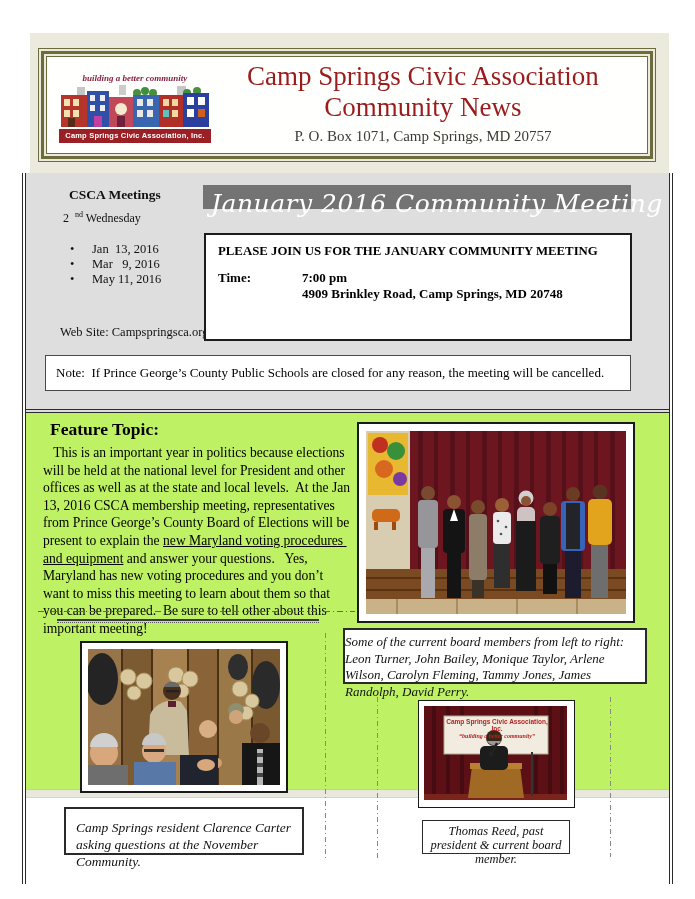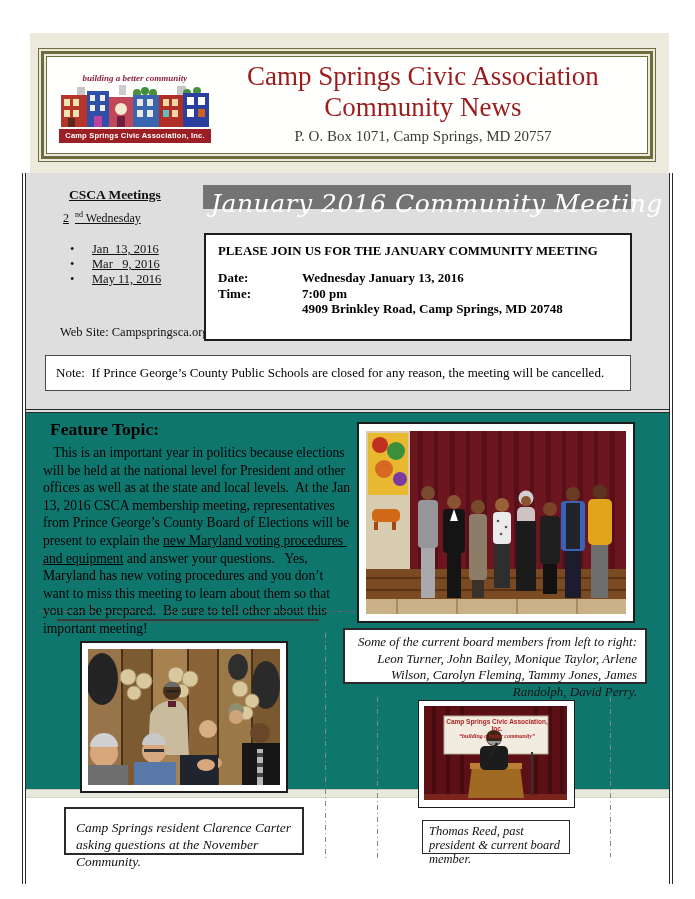--- a/index.html
+++ b/index.html
@@ -22,21 +22,21 @@
   .title-line { font-size:27px; line-height:31px; }
   .address { font-size:15px; color:#3c3c34; margin-top:5px; }
 
   
   .main { position:absolute; left:22px; top:173px; width:651px; height:711px;
           border-left:4px double #2a2a2a; border-right:4px double #2a2a2a; background:#fff; }
 
   
   .gray-section { position:relative; width:100%; height:240px; background:#dedede; border-bottom:4px double #2a2a2a; }
 
-  .sidebar { position:absolute; left:34px; top:14px; width:150px; color:#111;text-decoration:underline; }
+  .sidebar { position:absolute; left:34px; top:14px; width:150px; color:#111; }
   .sidebar-heading { font-weight:bold; font-size:13.5px; margin-left:9px; }
   .sidebar-sub { font-size:12px; margin-top:7px; margin-left:3px; }
   .sidebar-sub sup { font-size:8px;margin-left:6px; }
   .meeting-dates { list-style:none; margin-top:16px; margin-left:10px; }
   .meeting-dates li { font-size:12.5px; line-height:15px; white-space:pre; }
   .meeting-dates li .bullet { display:inline-block; width:22px; }
   .sidebar-web { position:absolute; left:34px; top:152px; font-size:12.5px; color:#111; }
 
   .banner { position:absolute; left:177px; top:12px; width:428px; height:24px; background:#737373; }
   .banner-text { color:#fff; font-family:"DejaVu Serif", serif; font-style:italic; font-size:25px; line-height:38px; padding-left:8px; letter-spacing:.5px; white-space:nowrap; }
@@ -44,42 +44,42 @@
   .meeting-box { position:absolute; left:178px; top:60px; width:428px; height:108px; background:#fff; border:2px solid #1c1c1c; padding:9px 10px 0 12px; }
   .meeting-heading { font-weight:bold; font-size:12.8px; margin-bottom:11px; }
   .m-row { display:flex; font-weight:bold; font-size:13px; line-height:15.5px; }
   .m-label { width:84px; flex:0 0 84px; }
   .m-value { white-space:pre-wrap; }
 
   .note-box { position:absolute; left:19px; top:182px; width:586px; height:36px; background:#fff; border:1px solid #4a4a4a; }
   .note-text { font-size:13px; line-height:34px; padding-left:10px; white-space:pre-wrap; }
 
   
-  .feature { position:relative; width:100%; height:376px; background:#0f766e; }
+  .feature { position:relative; width:100%; height:376px; background:#bef264; }
   .feature-heading { position:absolute; left:24px; top:6px; font-size:17.5px; font-weight:bold; color:#000; }
   .feature-para { position:absolute; left:17px; top:31px; width:309px; font-size:13.6px; line-height:17.6px; color:#000; white-space:pre-wrap; }
   .feature-para .ul { text-decoration:underline; }
 
   .hline-dashdot { position:absolute; left:12px; top:198px; width:317px; height:1px;
       background:repeating-linear-gradient(90deg,#666 0 6px,transparent 6px 9px,#666 9px 10px,transparent 10px 13px); }
   .hline-double { position:absolute; left:31px; top:206px; width:262px; height:4px;
       border-top:2px solid #3a3a3a; border-bottom:1px dotted #555; }
 
   .photo-frame { position:absolute; background:#fff; border:2px solid #1a1a1a; }
   .photo-frame svg { display:block; }
   .caption-box { position:absolute; background:#fff; border:2px solid #2a2a2a; font-style:italic; color:#111; }
 
   .frame-clarence { left:54px; top:228px; width:208px; height:152px; padding:6px; }
   .caption-clarence { left:38px; top:394px; width:240px; height:48px; font-size:13.5px; line-height:17px; padding:10px 10px; }
 
   .frame-board { left:331px; top:9px; width:278px; height:201px; padding:7px; }
-  .caption-board { left:317px; top:215px; width:304px; height:56px; font-size:13px; line-height:16.5px; padding:4px 8px;text-align:right; }
+  .caption-board { left:317px; top:215px; width:304px; height:56px; font-size:13px; line-height:16.5px; padding:4px 0; }
 
   .frame-thomas { left:392px; top:287px; width:157px; height:108px; padding:5px; border-width:1.5px; }
-  .caption-thomas { left:396px; top:407px; width:148px; height:34px; font-size:12.5px; line-height:14px; padding:3px 6px; border-width:1.5px; }
+  .caption-thomas { left:396px; top:407px; width:148px; height:34px; font-size:12.5px; line-height:14px; padding:3px 6px; border-width:1.5px;text-align:center; }
   .thomas-banner-text { position:absolute; left:27px; top:17px; width:102px; text-align:center; color:#b02525; font-weight:bold; }
   .tb1 { font-size:6.5px; line-height:7px; font-family:"Liberation Sans", sans-serif; }
   .tb2 { font-size:6px; line-height:8px; font-style:italic; }
 
   .vline { position:absolute; width:1px;
       background:repeating-linear-gradient(180deg,#888 0 5px,transparent 5px 8px,#888 8px 9px,transparent 9px 12px); }
   .vline-a { left:299px; top:220px; height:225px; }
   .vline-b { left:351px; top:284px; height:161px; }
   .vline-c { left:584px; top:284px; height:160px; }
 
@@ -166,24 +166,20 @@
       </div>
       <div class="sidebar-web">Web Site: Campspringsca.org</div>
 
       <div class="banner">
         <div class="banner-text">January 2016 Community Meeting</div>
       </div>
 
       <div class="meeting-box">
         <div class="meeting-heading">PLEASE JOIN US FOR THE JANUARY COMMUNITY MEETING</div>
         <div class="m-row">
-          <div class="m-label">Date:</div>
-          <div class="m-value">Wednesday January 13, 2016</div>
-        </div>
-        <div class="m-row">
           <div class="m-label">Time:</div>
           <div class="m-value">7:00 pm</div>
         </div>
         <div class="m-row">
           <div class="m-label"></div>
           <div class="m-value">4909 Brinkley Road, Camp Springs, MD 20748</div>
         </div>
       </div>
 
       <div class="note-box">

